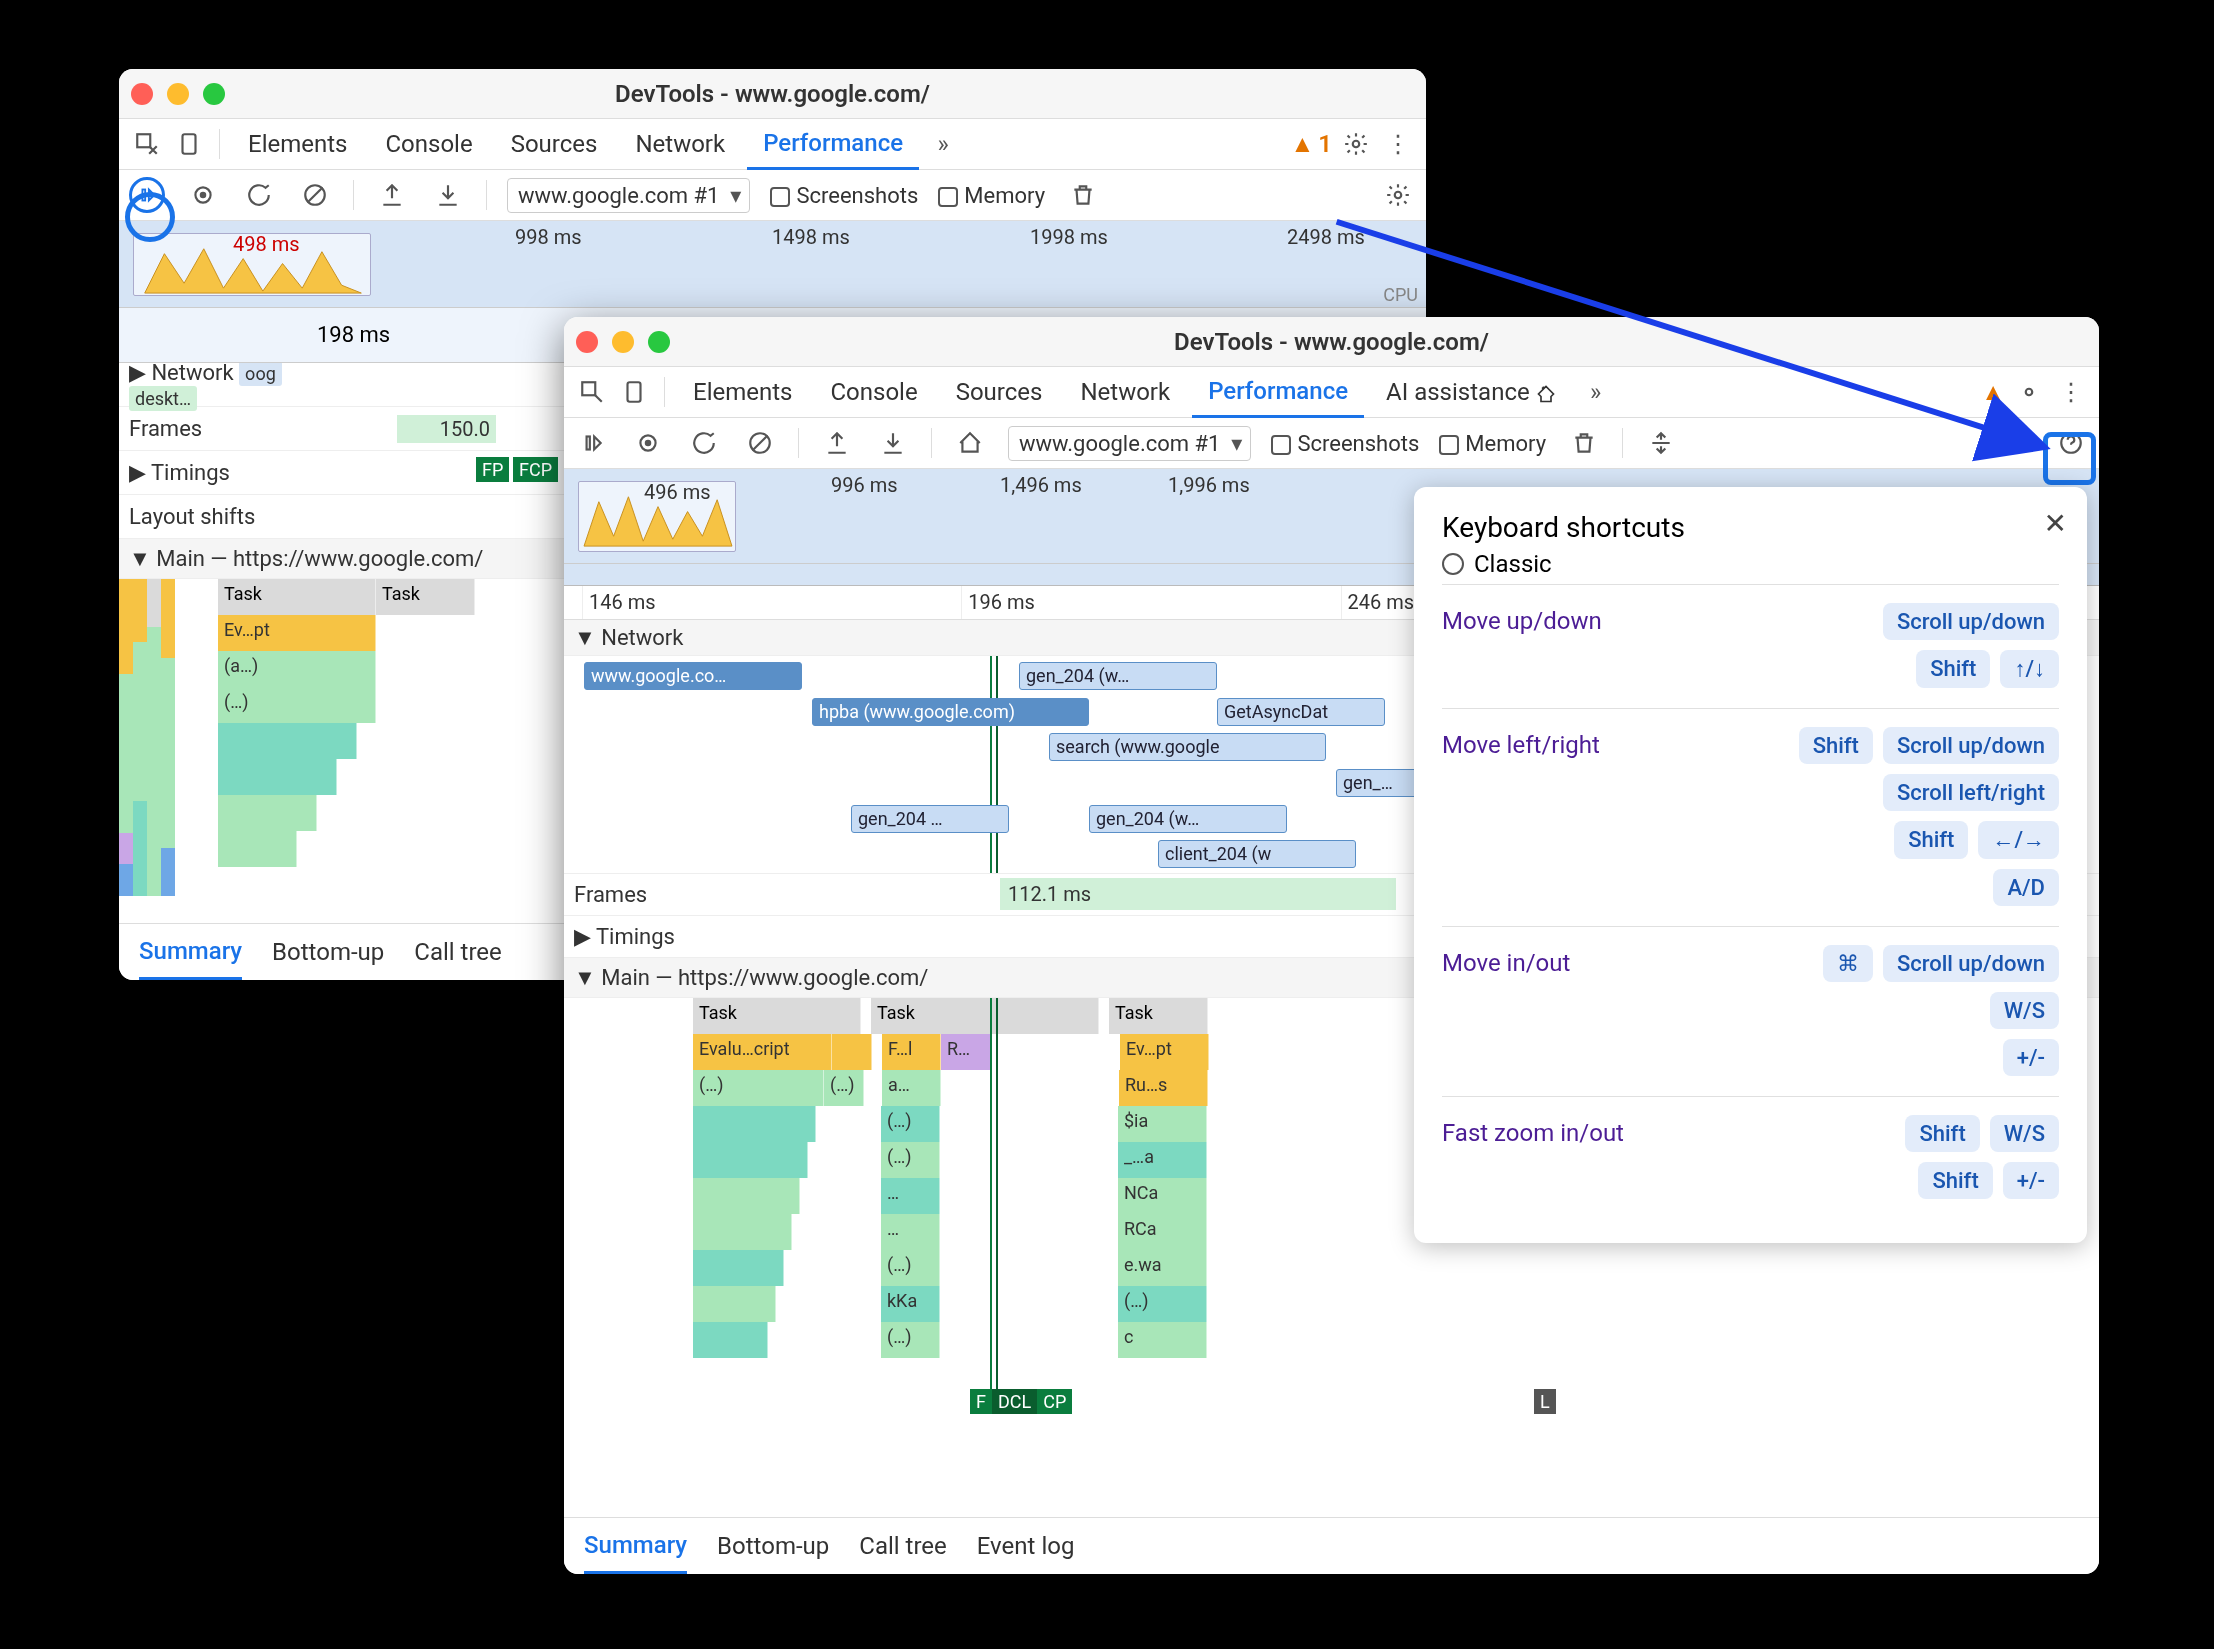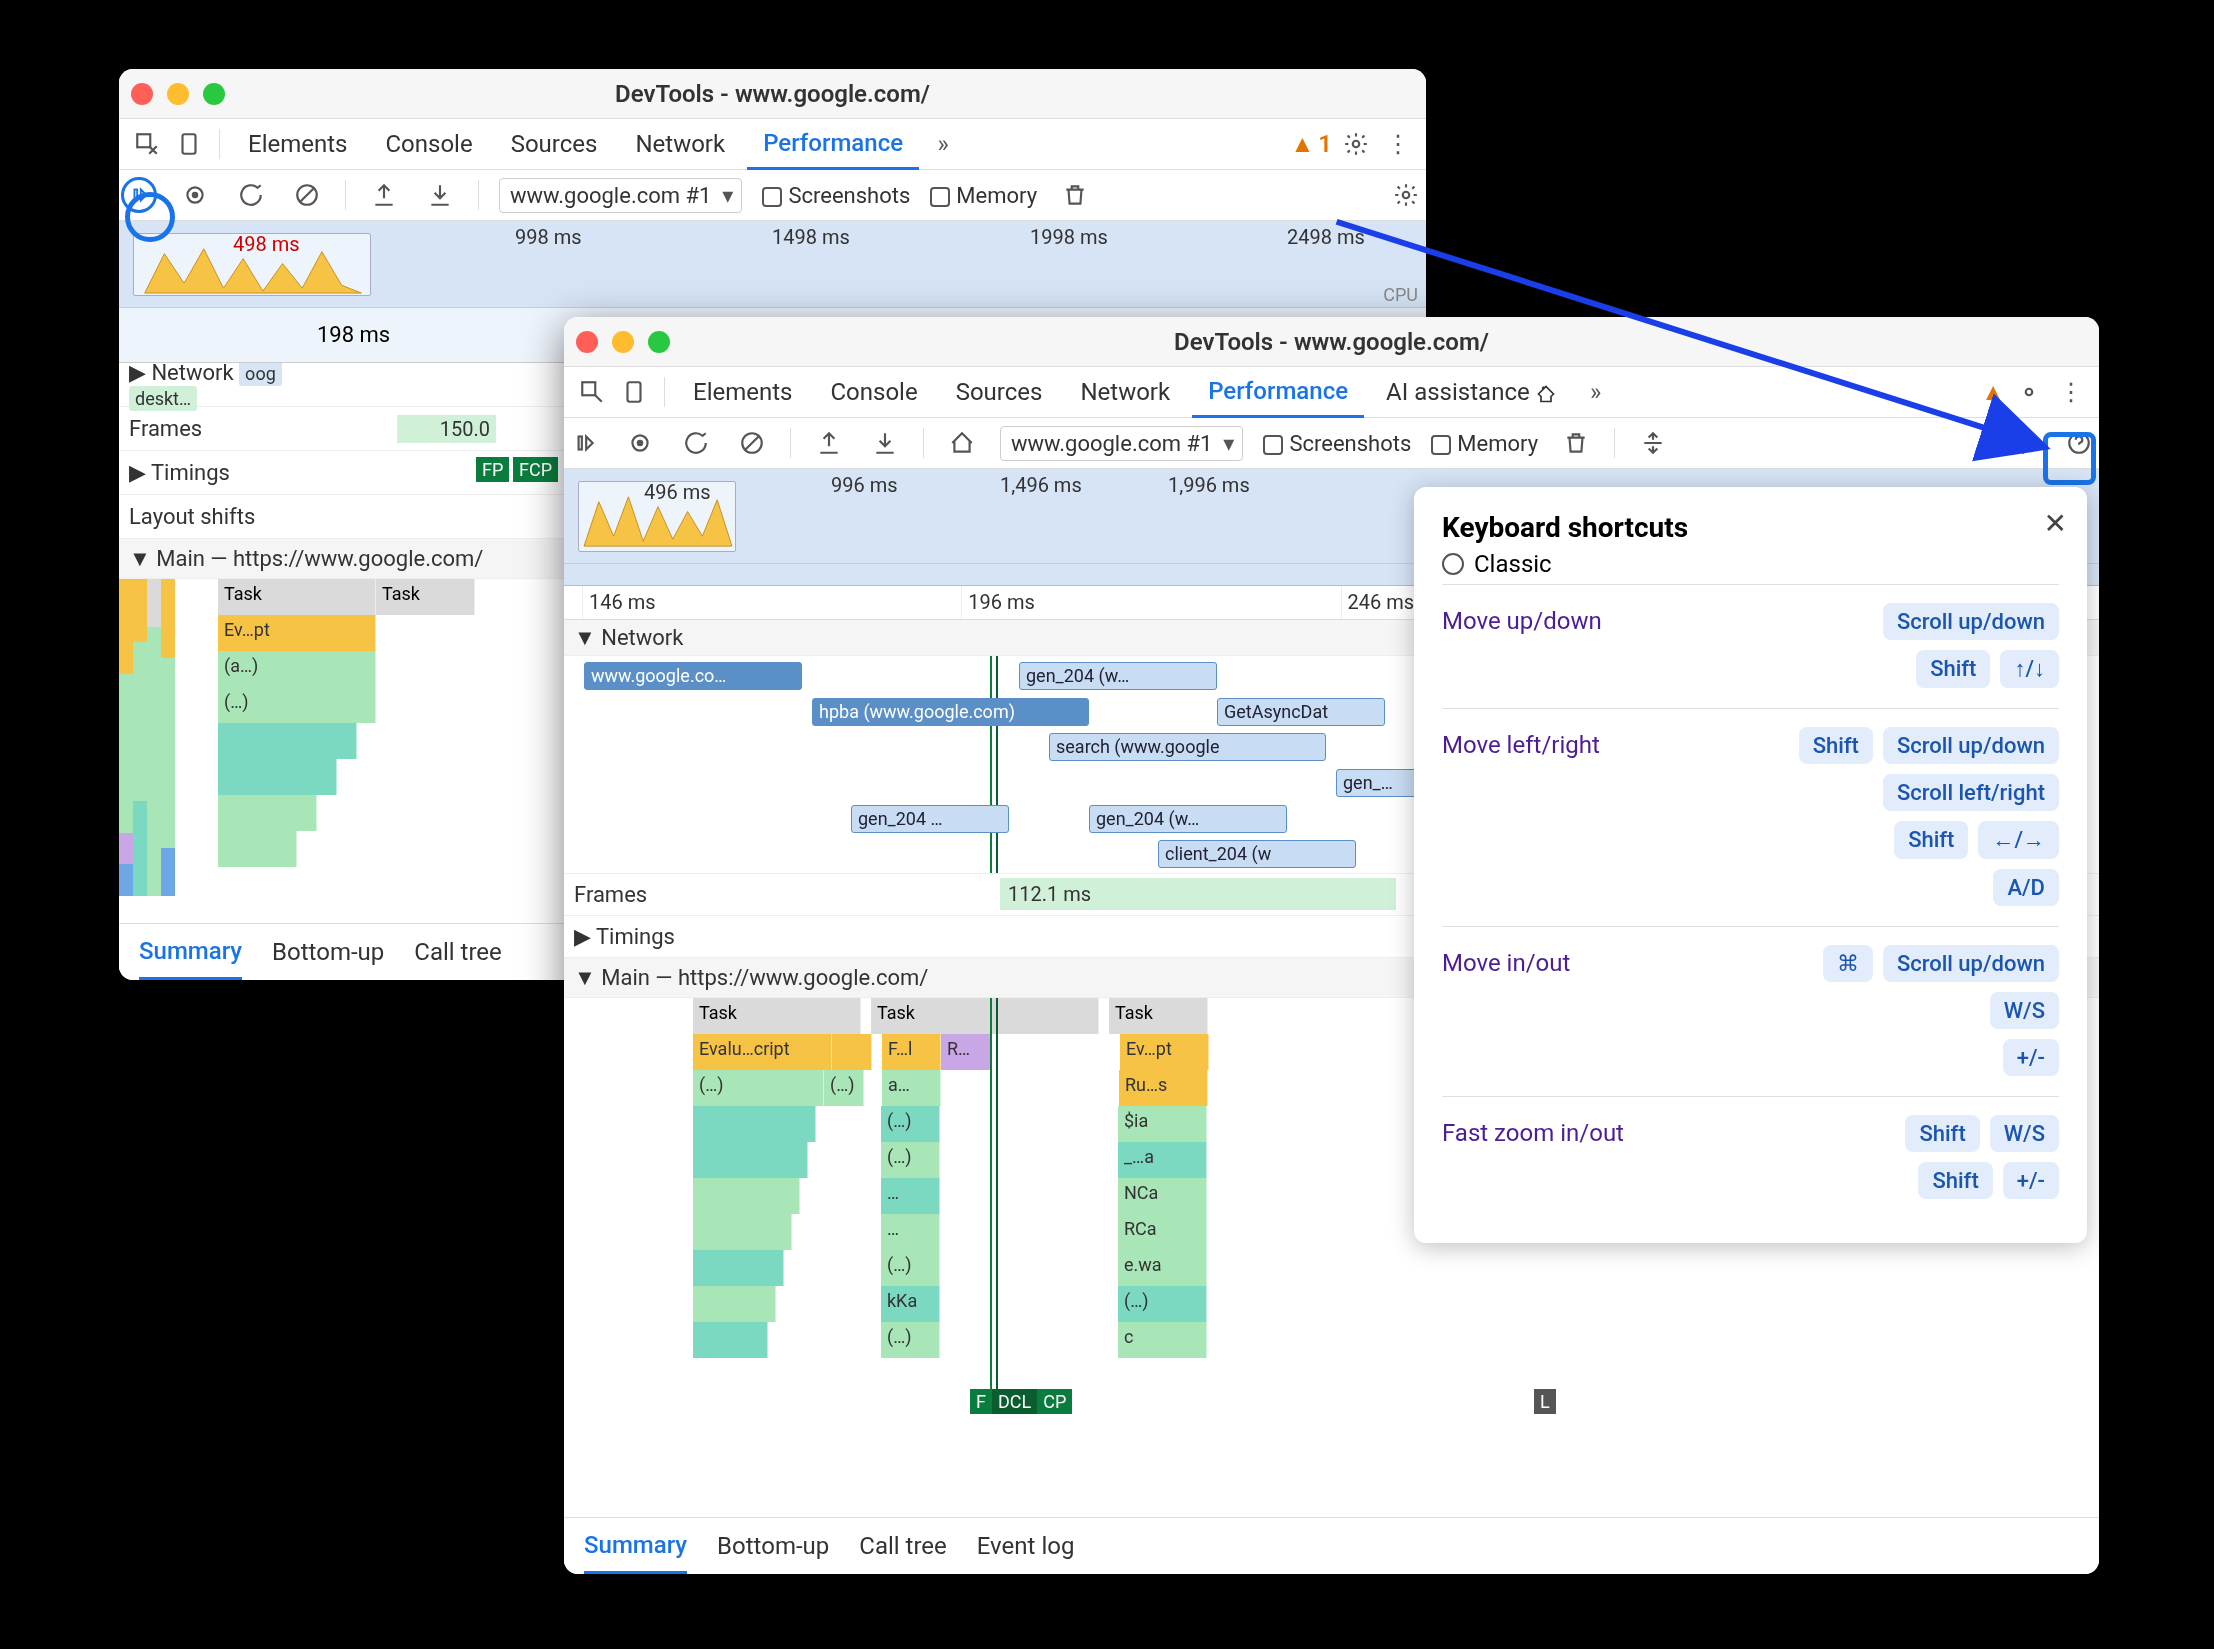--- a/index.html
+++ b/index.html
@@ -11,39 +11,39 @@
   .traffic { display: flex; gap: 14px; margin-right: 20px; }
   .dot { width: 22px; height: 22px; border-radius: 50%; }
   .dot.red { background: #ff5f57; } .dot.yellow { background: #febc2e; } .dot.green { background: #28c840; }
   .title { position: absolute; left: 50%; transform: translateX(-50%); font-size: 24px; font-weight: 600; color: #333; }
   .tabbar { height: 51px; border-bottom: 1px solid #ddd; display: flex; align-items: center; padding: 0 10px; gap: 6px; font-size: 24px; color: #333; }
   .tabbar .tab { padding: 10px 16px; cursor: pointer; }
   .tabbar .tab.active { color: #1a73e8; border-bottom: 3px solid #1a73e8; font-weight: 500; }
   .spacer { flex: 1; }
   .iconbtn { width: 36px; height: 36px; display: flex; align-items: center; justify-content: center; cursor: pointer; color: #555; }
   .iconbtn svg { width: 26px; height: 26px; }
-  .toolbar2 { height: 51px; border-bottom: 1px solid #ddd; display: flex; align-items: center; padding: 0 2px; gap: 20px; font-size: 22px; color: #333; }
+  .toolbar2 { height: 51px; border-bottom: 1px solid #ddd; display: flex; align-items: center; padding: 0 10px; gap: 20px; font-size: 22px; color: #333; }
   .dropdown { border: 1px solid #ccc; border-radius: 4px; padding: 4px 30px 4px 10px; position: relative; background: #fff; font-size: 22px; color: #333; }
   .dropdown::after { content: "▾"; position: absolute; right: 8px; top: 4px; color: #555; }
   .checkbox { width: 20px; height: 20px; border: 2px solid #555; border-radius: 4px; display: inline-block; vertical-align: middle; margin-right: 6px; }
   .warn { color: #e37400; font-weight: 600; display: flex; align-items: center; gap: 4px; }
   .overview { height: 87px; background: #d6e4f5; position: relative; border-bottom: 1px solid #ccc; }
   .overview .tick { position: absolute; top: 4px; font-size: 20px; color: #333; }
   .overview .cpu { position: absolute; right: 8px; bottom: 2px; font-size: 18px; color: #888; }
   .mini { position: absolute; left: 14px; top: 12px; width: 238px; height: 63px; background: #eef4fc; border: 1px solid #aac; border-radius: 2px; }
   .track { border-bottom: 1px solid #eee; display: flex; align-items: center; font-size: 22px; color: #333; }
   .tracklabel { width: 238px; padding: 6px 10px; }
   .trackbody { flex: 1; position: relative; height: 100%; }
   .sumbar { position: absolute; bottom: 0; left: 0; right: 0; height: 57px; border-top: 1px solid #ddd; display: flex; align-items: center; gap: 30px; padding: 0 20px; font-size: 24px; background: #fff; }
   .sumbar .stab { cursor: pointer; color: #333; padding: 12px 0; }
   .sumbar .stab.active { color: #1a73e8; border-bottom: 3px solid #1a73e8; font-weight: 500; }
   .highlight-circle { position: absolute; border: 5px solid #1a73e8; border-radius: 8px; pointer-events: none; }
   .arrow { position: absolute; pointer-events: none; }
   .popover { position: absolute; right: 12px; top: 170px; width: 673px; background: #fff; border-radius: 12px; box-shadow: 0 4px 24px rgba(0,0,0,0.25); padding: 24px 28px; font-size: 24px; z-index: 50; }
-  .popover h3 { font-size: 28px; font-weight: 700; }
+  .popover h3 { font-size: 28px; font-weight: 400; }
   .popover .close { position: absolute; right: 20px; top: 20px; font-size: 28px; cursor: pointer; color: #444; }
   .radio-row { display: flex; align-items: center; gap: 10px; margin: 6px 0; }
   .radio { width: 22px; height: 22px; border: 2px solid #1a73e8; border-radius: 50%; display: inline-flex; align-items: center; justify-content: center; }
   .radio.checked::after { content:""; width: 12px; height: 12px; background: #1a73e8; border-radius: 50%; }
   .radio.unchecked { border-color: #555; }
   .kgroup { border-top: 1px solid #e0e0e0; padding: 18px 0 10px; }
   .krow { display: flex; align-items: flex-start; margin-bottom: 10px; }
   .klabel { flex: 1; font-size: 24px; color: #4c1d95; padding-top: 4px; }
   .keys { display: flex; flex-wrap: wrap; gap: 10px; justify-content: flex-end; max-width: 376px; }
   .key { background: #e3ecfa; color: #1a56b0; padding: 6px 14px; border-radius: 8px; font-size: 22px; font-weight: 500; white-space: nowrap; }

